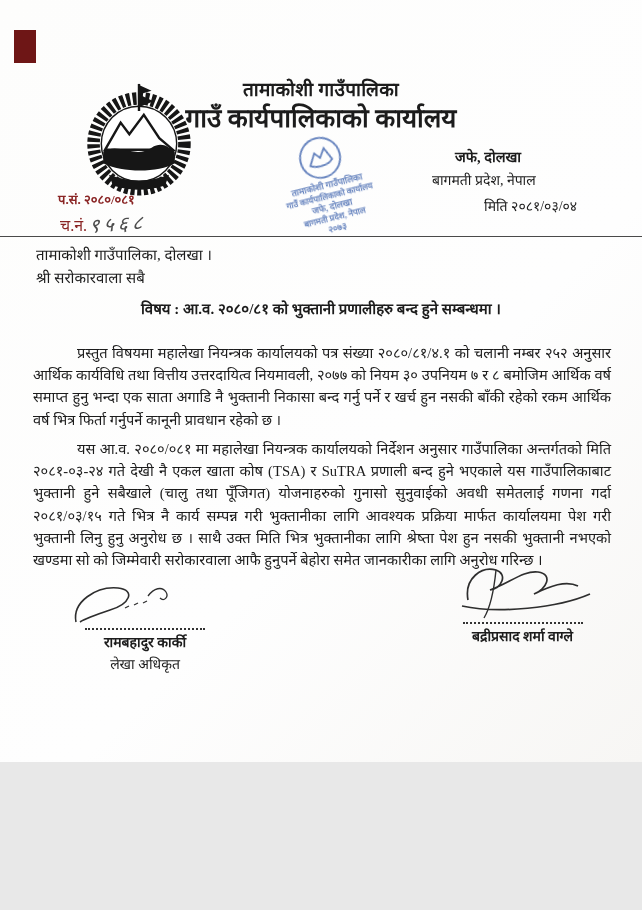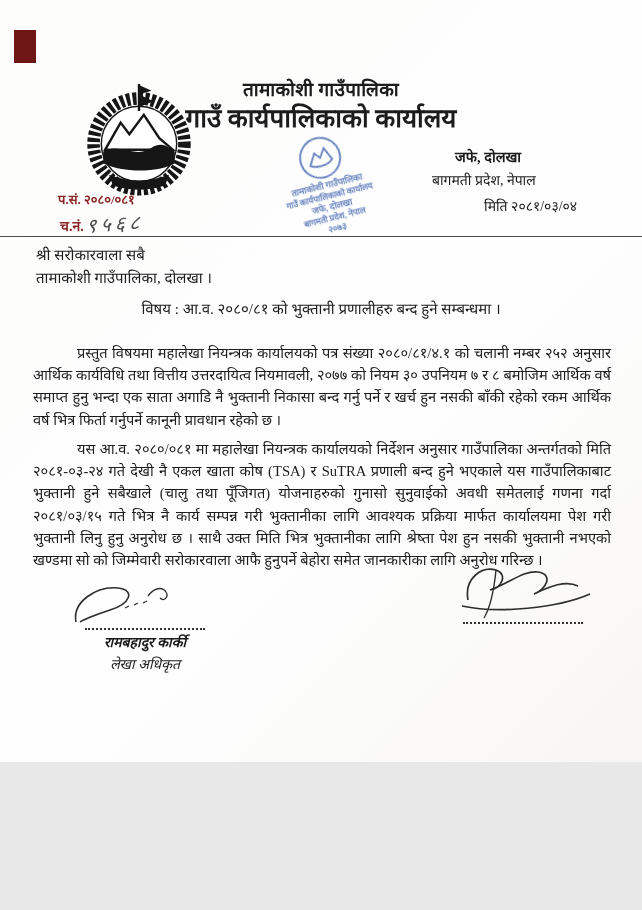--- a/index.html
+++ b/index.html
@@ -70,21 +70,21 @@
   .addr-2 { position: absolute; left: 432px; top: 170px; font-size: 14px; }
   .date-line { position: absolute; left: 484px; top: 196px; font-size: 14px; }
   
   .ref-no {
     position: absolute; left: 58px; top: 190px;
     font-size: 13px; font-weight: bold;
     color: var(--accent-maroon, #8a2525);
   }
   .dispatch-row { position: absolute; left: 60px; top: 210px; }
   .dispatch-label {
-    font-size: 14px; font-weight: bold;
+    font-size: 16px; font-weight: normal;
     color: var(--accent-maroon, #8a2525);
   }
   .dispatch-hand {
     display: inline-block;
     font-size: 20px;
     font-style: italic;
     color: #4c4c4c;
     transform: rotate(-4deg) skewX(-8deg);
     letter-spacing: 4px;
     margin-left: 2px;
@@ -93,35 +93,35 @@
     position: absolute; left: 0; top: 236px;
     width: 642px; height: 0;
     border-top: 1.6px solid #4a4a4a;
   }
   
   .recipient { position: absolute; left: 36px; top: 244px; font-size: 15px; line-height: 1.55; }
   
   .subject {
     position: absolute; left: 0; top: 298px; width: 100%;
     text-align: center;
-    font-size: 15px; font-weight: normal;
+    font-size: 15px; font-weight: bold;
   }
   
   .body-text {
     position: absolute; left: 33px; width: 578px;
     font-size: 14.6px;
     line-height: 1.52;
     text-align: justify;
     text-indent: 44px;
   }
   .para1 { top: 342px; }
   .para2 { top: 438px; }
   
   .sig-block { position: absolute; text-align: center; font-size: 14px; line-height: 1.6; }
-  .sig-left  { left: 55px;  top: 578px; width: 180px; font-style: italic; }
+  .sig-left  { left: 55px;  top: 578px; width: 180px; }
   .sig-right { left: 425px; top: 560px; width: 195px; }
   .sig-scribble { display: block; margin: 0 auto; }
   .sig-dots {
     display: block;
     width: 120px; margin: -6px auto 2px auto;
     border-bottom: 2px dotted #333;
     height: 6px;
   }
   .sig-name { font-weight: 600; }
 </style>
@@ -169,22 +169,22 @@
   <div class="date-line">मिति २०८१/०३/०४</div>
 
   <div class="ref-no">प.सं. २०८०/०८१</div>
   <div class="dispatch-row">
     <span class="dispatch-label">च.नं.</span><span class="dispatch-hand">९५६८</span>
   </div>
 
   <div class="head-rule"></div>
 
   <div class="recipient">
+    <div>तामाकोशी गाउँपालिका, दोलखा ।</div>
     <div>श्री सरोकारवाला सबै</div>
-    <div>तामाकोशी गाउँपालिका, दोलखा ।</div>
   </div>
 
   <div class="subject">विषय : आ.व. २०८०/८१ को भुक्तानी प्रणालीहरु बन्द हुने सम्बन्धमा ।</div>
 
   <div class="body-text para1">प्रस्तुत विषयमा महालेखा नियन्त्रक कार्यालयको पत्र संख्या २०८०/८१/४.१ को चलानी नम्बर २५२  अनुसार आर्थिक कार्यविधि तथा वित्तीय उत्तरदायित्व नियमावली, २०७७ को नियम ३० उपनियम ७ र ८ बमोजिम आर्थिक वर्ष समाप्त हुनु भन्दा एक साता अगाडि नै भुक्तानी निकासा बन्द गर्नु पर्ने र खर्च हुन नसकी बाँकी रहेको रकम आर्थिक वर्ष भित्र फिर्ता गर्नुपर्ने कानूनी प्रावधान रहेको छ ।</div>
   <div class="body-text para2">यस आ.व. २०८०/०८१ मा महालेखा नियन्त्रक कार्यालयको निर्देशन अनुसार गाउँपालिका अन्तर्गतको मिति २०८१-०३-२४ गते देखी नै एकल खाता कोष (TSA) र SuTRA प्रणाली बन्द हुने भएकाले यस गाउँपालिकाबाट भुक्तानी हुने सबैखाले (चालु तथा पूँजिगत) योजनाहरुको गुनासो सुनुवाईको अवधी समेतलाई गणना गर्दा २०८१/०३/१५ गते भित्र नै कार्य सम्पन्न गरी भुक्तानीका लागि आवश्यक प्रक्रिया मार्फत कार्यालयमा पेश गरी भुक्तानी लिनु हुनु अनुरोध छ । साथै उक्त मिति भित्र भुक्तानीका लागि श्रेष्ता पेश हुन नसकी भुक्तानी नभएको खण्डमा सो को जिम्मेवारी सरोकारवाला आफै हुनुपर्ने बेहोरा समेत जानकारीका लागि अनुरोध गरिन्छ ।</div>
 
   <div class="sig-block sig-left">
     <svg class="sig-scribble" width="150" height="52" viewBox="0 0 150 52" aria-hidden="true">
       <path d="M6,44 C2,24 26,8 48,10 C66,12 60,26 40,32 C28,36 16,40 10,44" fill="none" stroke="#2e2e2e" stroke-width="1.6"></path>
@@ -196,15 +196,16 @@
     <div class="sig-title">लेखा अधिकृत</div>
   </div>
 
   <div class="sig-block sig-right">
     <svg class="sig-scribble" width="170" height="64" viewBox="0 0 170 64" aria-hidden="true">
       <path d="M30,40 C26,18 44,6 58,10 C70,14 64,28 52,30 C70,24 86,10 100,12 C116,14 108,30 96,34 C112,26 128,20 140,26" fill="none" stroke="#2e2e2e" stroke-width="1.7"></path>
       <path d="M24,46 C60,54 120,48 152,34" fill="none" stroke="#2e2e2e" stroke-width="1.7"></path>
       <path d="M58,10 C56,30 52,48 46,58" fill="none" stroke="#2e2e2e" stroke-width="1.4"></path>
     </svg>
     <span class="sig-dots"></span>
+    <div class="sig-name">बद्रीप्रसाद शर्मा वाग्ले</div>
   </div>
 
 </div>
 
 </body></html>

